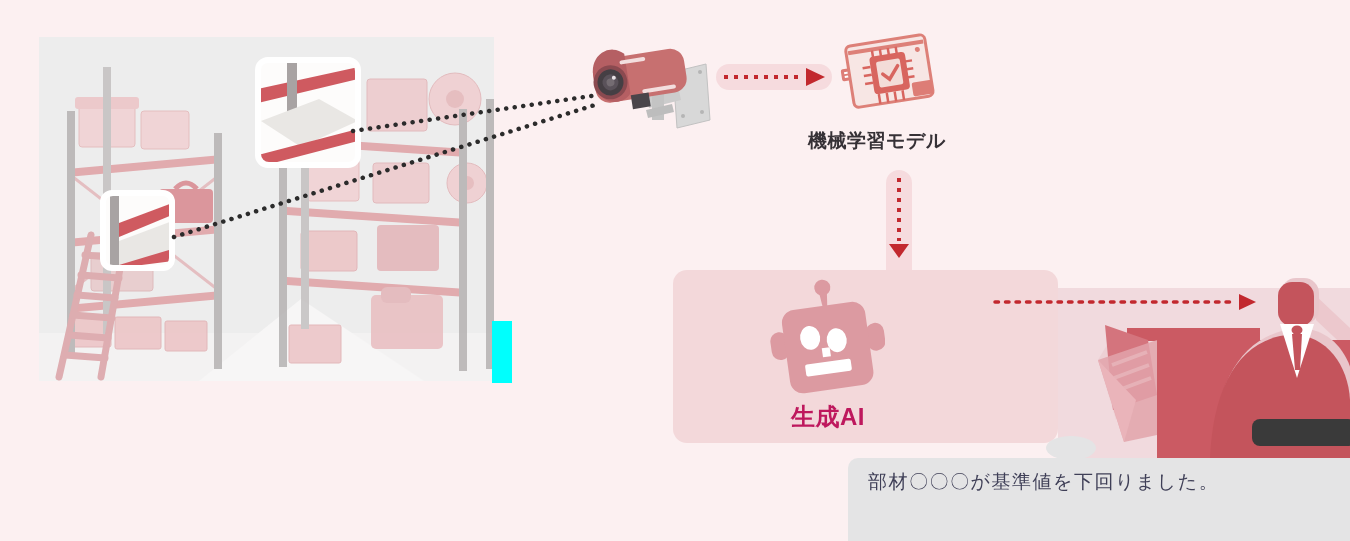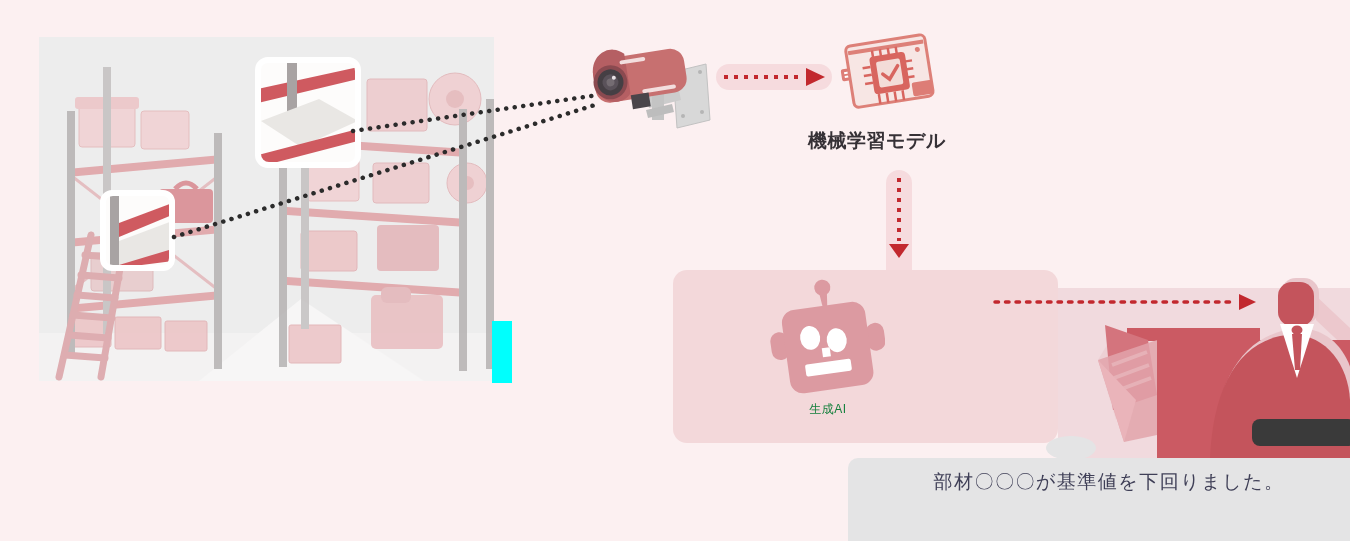--- a/index.html
+++ b/index.html
@@ -16,29 +16,29 @@
   
   .pill-h{left:716px;top:64px;width:116px;height:26px;background:#f6dbde;border-radius:13px;z-index:2;}
   .band-v{left:886px;top:170px;width:26px;height:102px;background:#f6dbde;border-radius:13px 13px 0 0;z-index:2;}
   
   .ml-icon{left:840px;top:26px;width:100px;height:96px;z-index:4;}
   .ml-label{left:808px;top:128px;width:164px;text-align:left;font-size:19px;font-weight:bold;
             color:#363136;letter-spacing:.5px;z-index:4;}
   
   .ai-panel{left:673px;top:270px;width:385px;height:173px;background:#f3d8da;border-radius:14px;z-index:2;}
   .robot{left:770px;top:272px;width:115px;height:128px;z-index:3;}
-  .ai-label{left:768px;top:401px;width:120px;text-align:center;font-size:12px;font-weight:normal;
-            color:#15803d;letter-spacing:.5px;z-index:3;}
+  .ai-label{left:768px;top:401px;width:120px;text-align:center;font-size:24px;font-weight:bold;
+            color:#be185d;letter-spacing:.5px;z-index:3;}
   
   .worker-scene{left:1050px;top:270px;width:300px;height:271px;z-index:4;}
   
   .bubble-puff{left:1046px;top:436px;width:50px;height:24px;background:#e4e4e5;border-radius:50%;z-index:6;}
   .bubble{left:848px;top:458px;width:502px;height:83px;background:#e4e4e5;border-radius:10px 0 0 0;z-index:6;
           box-sizing:border-box;padding:13px 0 0 20px;}
-  .bubble p{margin:0 0 7px 0;font-size:19px;line-height:21px;font-weight:500;color:#3f3f57;letter-spacing:1.5px;text-align:center;}
+  .bubble p{margin:0 0 7px 0;font-size:19px;line-height:21px;font-weight:500;color:#3f3f57;letter-spacing:1.5px;}
 </style>
 </head>
 <body>
 
 <div class="canvas">
 
   <svg class="abs warehouse" viewBox="0 0 455 344" xmlns="http://www.w3.org/2000/svg">
     <rect x="0" y="0" width="455" height="344" fill="#ededed"></rect>
     <rect x="0" y="296" width="455" height="48" fill="#f3f2f2"></rect>
     <polygon points="160,344 262,262 385,344" fill="#f7f6f6"></polygon>

